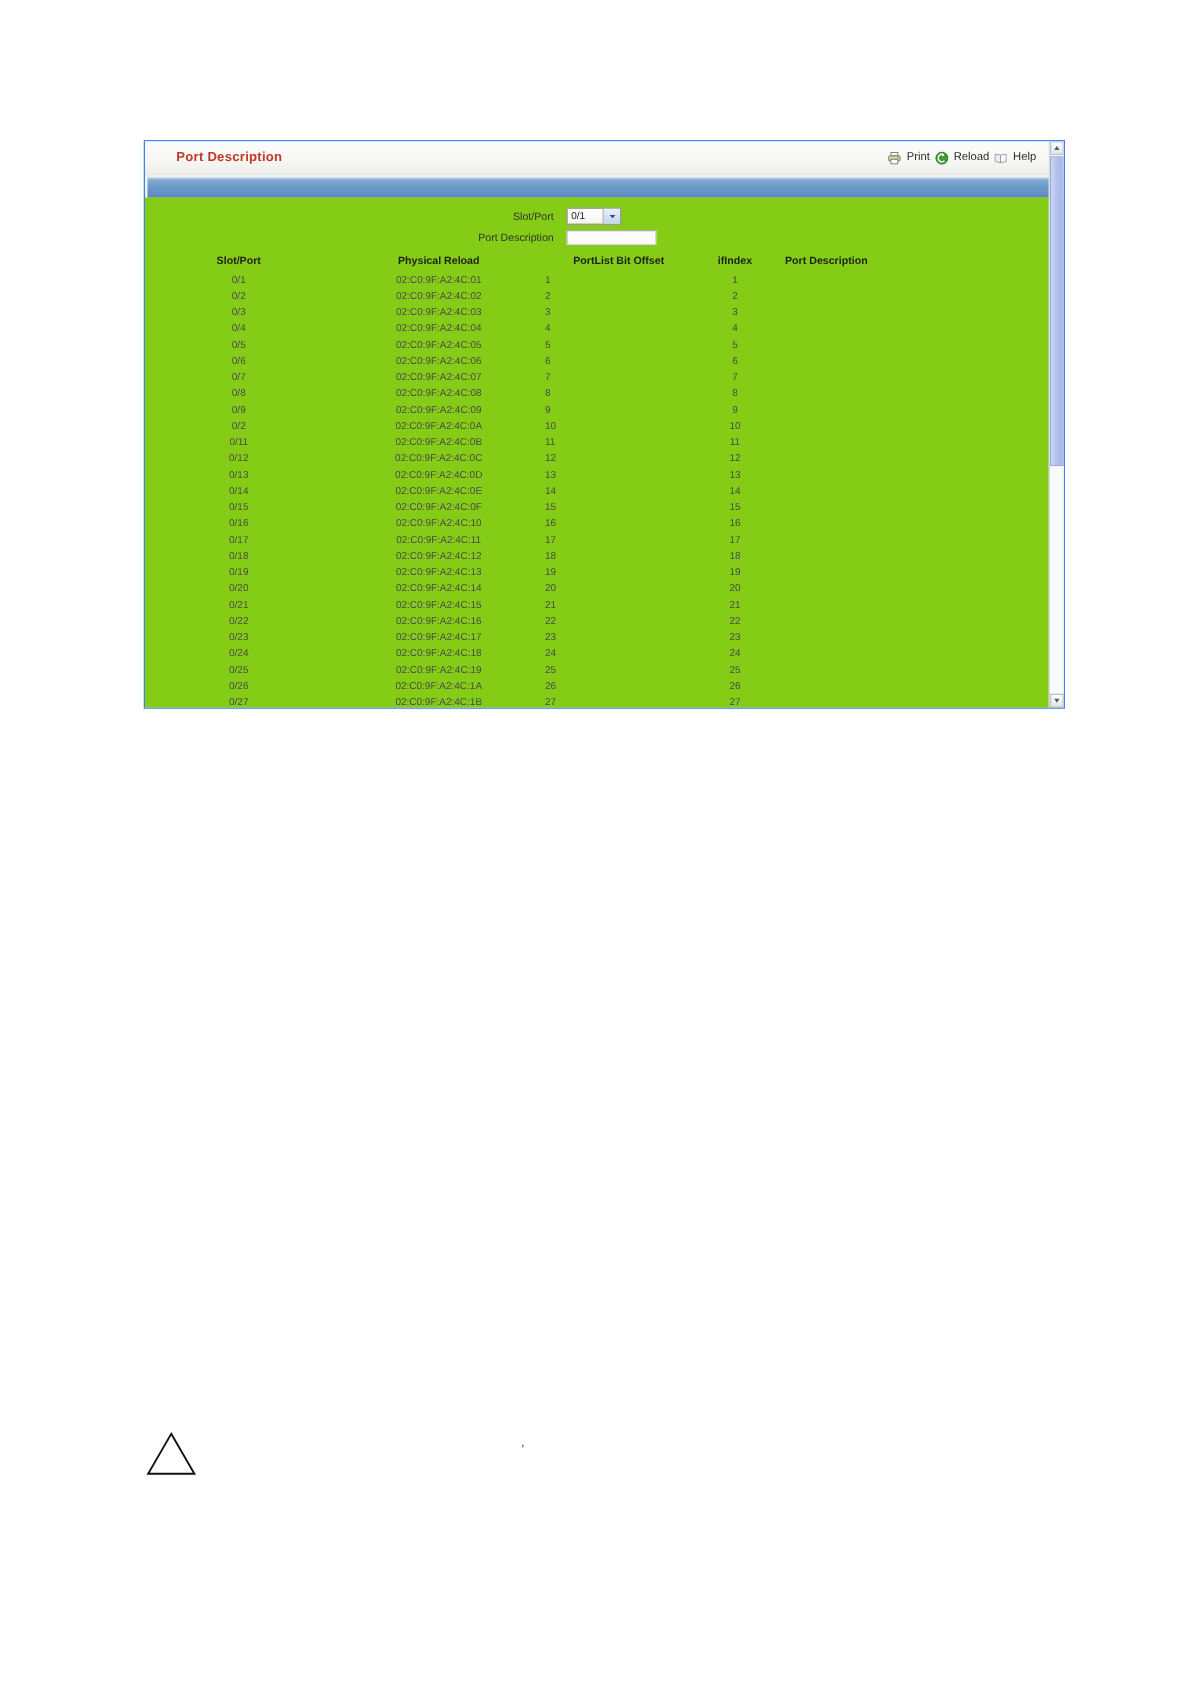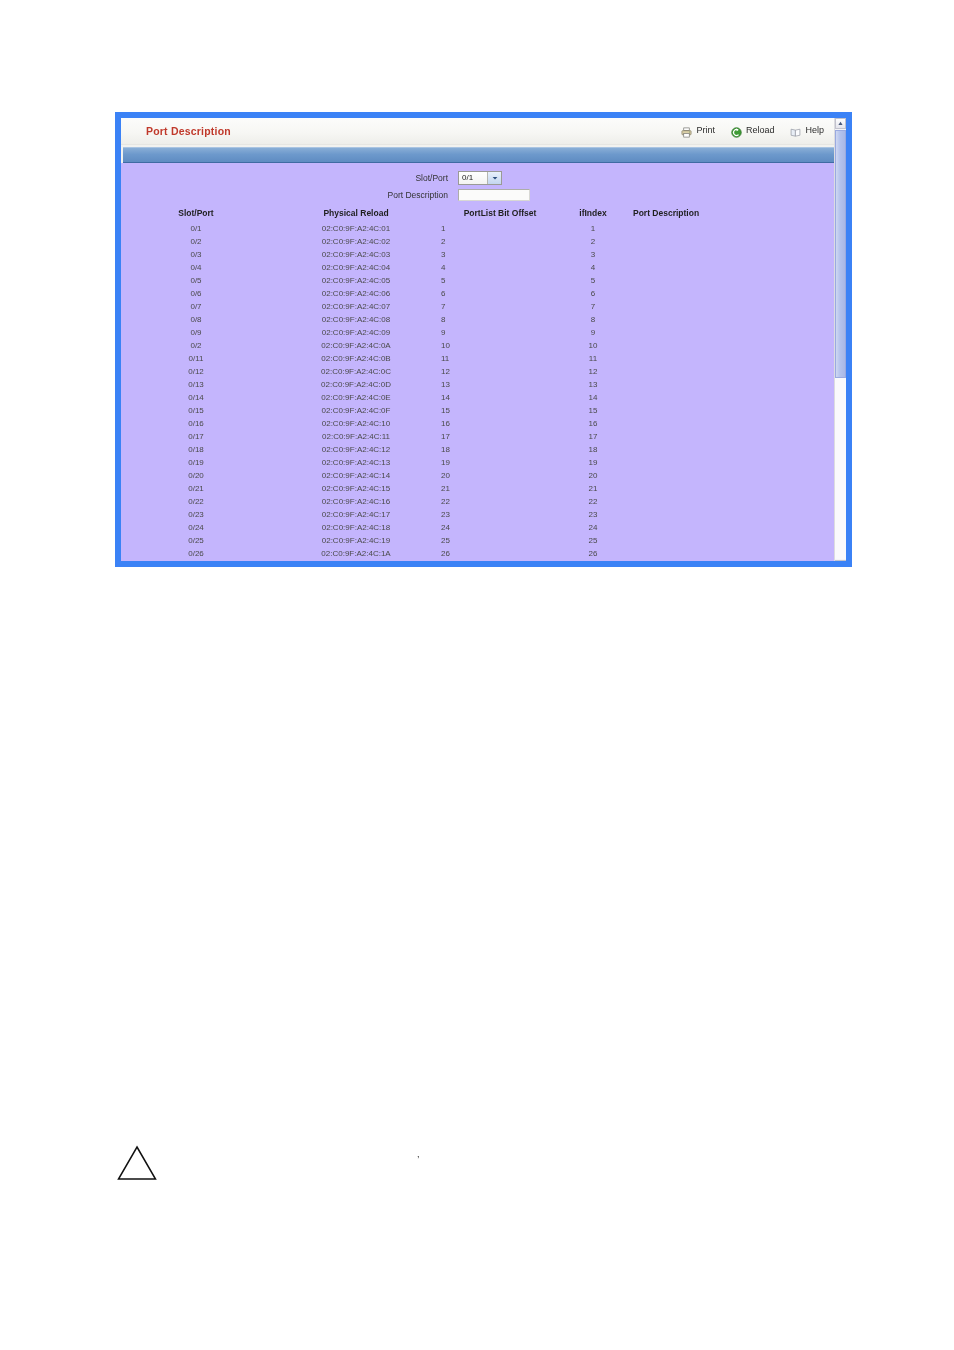--- a/index.html
+++ b/index.html
@@ -17,21 +17,21 @@
   }
 
   
   #app-panel {
     position: absolute;
     left: 115px;
     top: 112px;
     width: 737px;
     height: 455px;
     background: #f2f2ef;
-    border: 6px solid #3b82f6;
+    border: 1px solid #3b82f6;
     box-sizing: border-box;
     overflow: hidden;
   }
 
   
   #title-bar {
     position: relative;
     height: 27px;
     background: linear-gradient(to bottom, #fcfcfb 0%, #f7f7f4 55%, #eeeeea 100%);
     border-bottom: 1px solid #e6e6e2;
@@ -48,21 +48,21 @@
     white-space: nowrap;
   }
 
   
   #toolbar {
     position: absolute;
     right: 22px;
     top: 6px;
     display: flex;
     align-items: center;
-    gap: 16px;
+    gap: 4px;
   }
   .tool-btn {
     display: flex;
     align-items: center;
     gap: 4px;
     cursor: pointer;
     white-space: nowrap;
   }
   .tool-btn .tool-label {
     font-size: 9px;
@@ -75,21 +75,21 @@
     height: 14px;
     margin: 2px 2px 0 2px;
     background: linear-gradient(to bottom, #89aed6 0%, #6d99cc 45%, #5f8cc2 100%);
     border-top: 1px solid #a9c4e2;
     border-bottom: 1px solid #3f6ba3;
   }
 
   
   #content {
     position: relative;
-    background: #c4b5fd;
+    background: #84cc16;
     height: 412px;
     overflow: hidden;
   }
 
   
   #form-area {
     position: relative;
     height: 44px;
   }
   .form-row {

